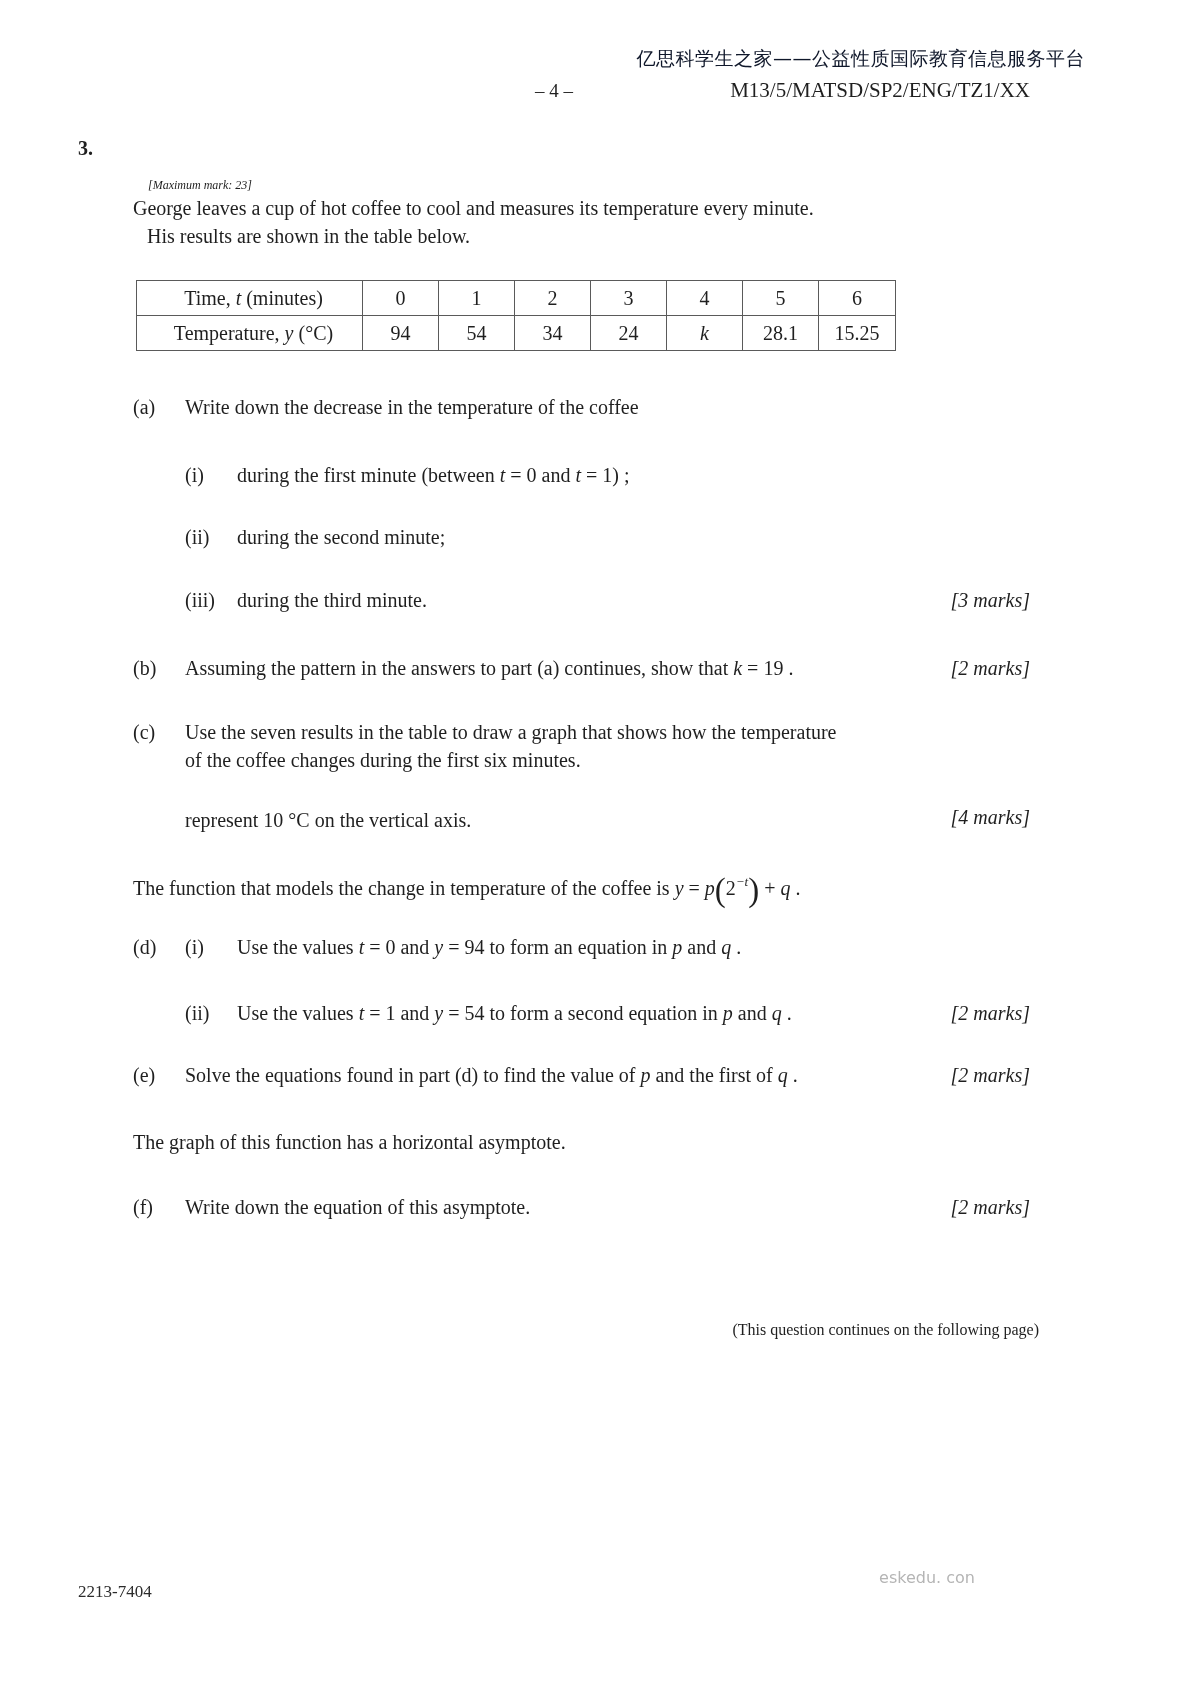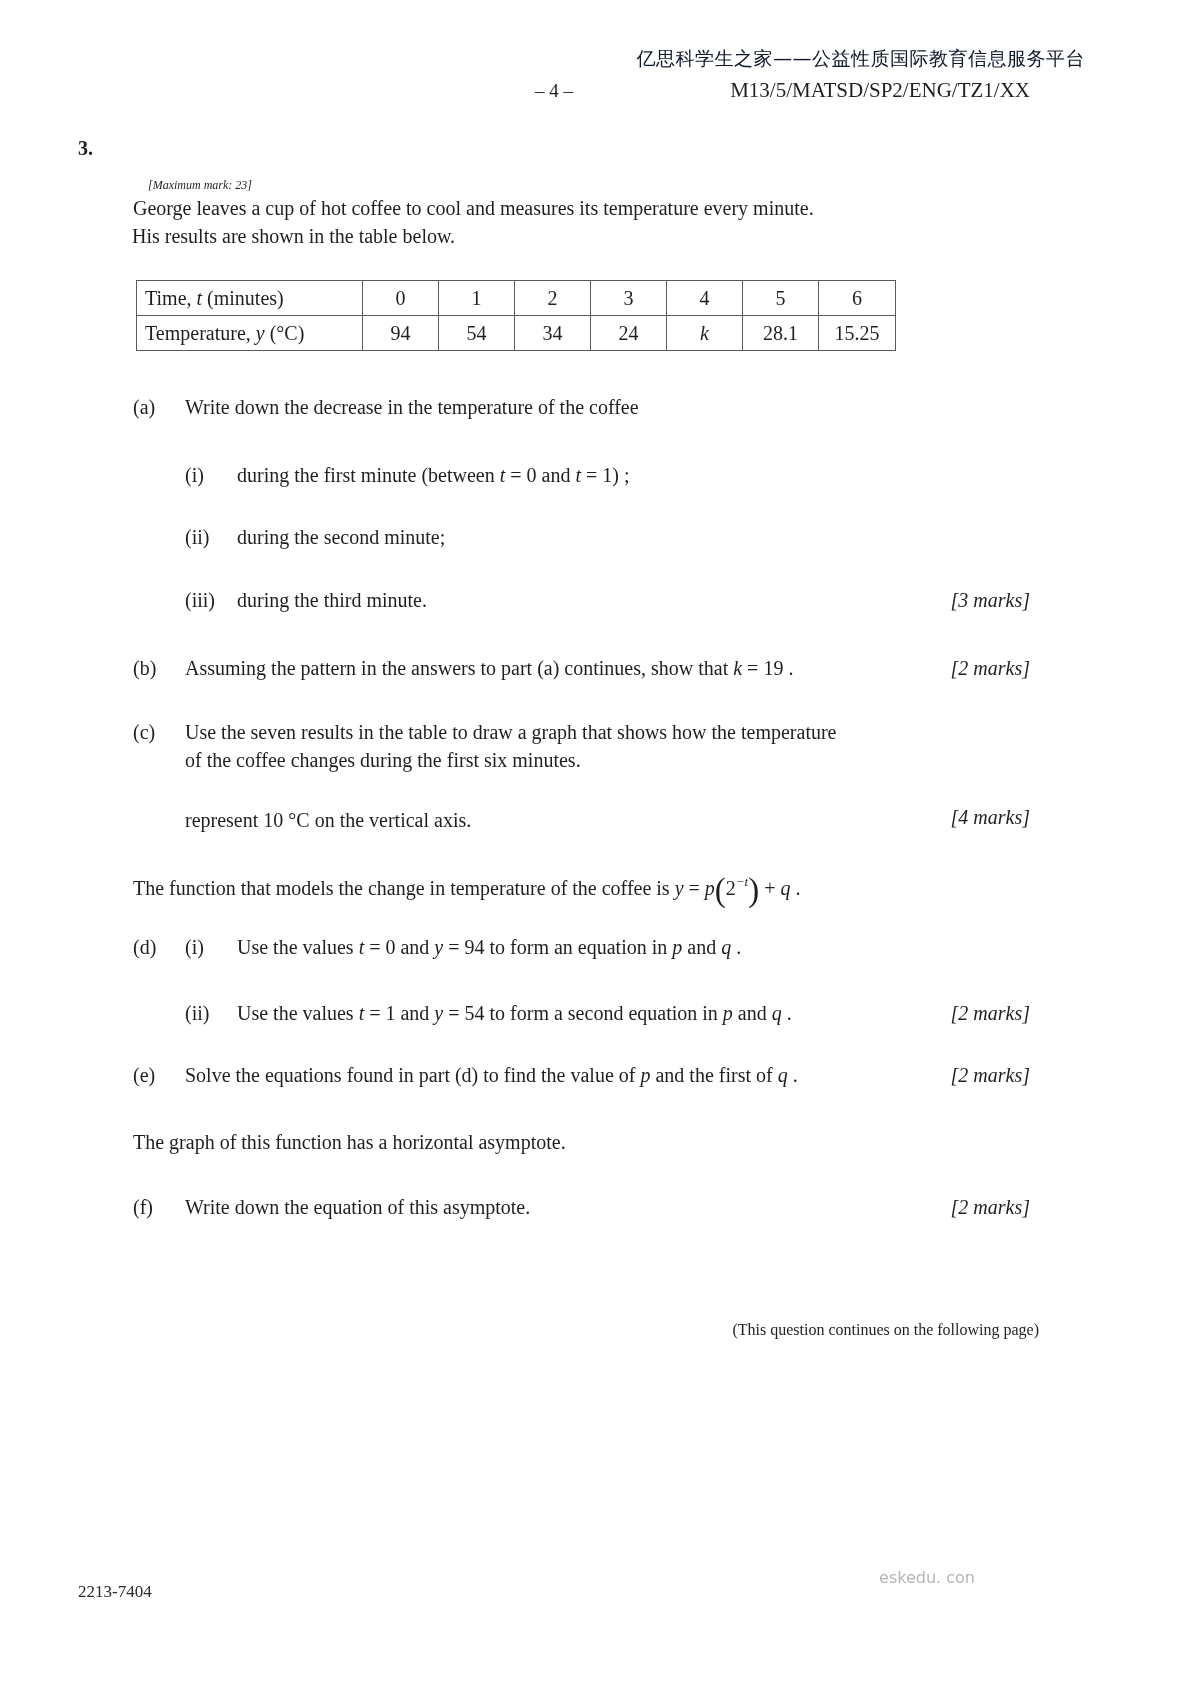--- a/index.html
+++ b/index.html
@@ -17,21 +17,21 @@
   .marks{position:absolute; right:161px; font-size:20px; font-style:italic; white-space:nowrap; line-height:24px;}
   .plabel{display:inline-block; width:52px;}
   .results-table{
     position:absolute; left:136px; top:280px; width:759px;
     border-collapse:collapse; table-layout:fixed; font-size:20px;
   }
   .results-table td{
     border:1.6px solid #5a5a5a; height:34px; padding:0; text-align:center;
     vertical-align:middle;
   }
-  .results-table td.th{ text-align:left; padding-left:8px; }
+  .results-table td.th{ text-align:center; padding-left:8px; }
   .seg-i{font-style:italic;}
   .seg-b{font-weight:normal;}
   .seg-sup{font-style:italic; font-size:13px; position:relative; top:-9px;}
   .seg-bp{font-size:33px; font-weight:400; vertical-align:-6px; line-height:0;}
   .func-line{height:44px; line-height:44px;}
   .note{position:absolute; right:152px; top:1321px; font-size:16px; white-space:nowrap;}
   .footer-code{position:absolute; left:78px; top:1582px; font-size:17px; color:#2b2b2b;}
   .footer-site{position:absolute; right:216px; top:1568px; font-family:"DejaVu Sans", sans-serif;
     font-size:16px; color:#b5b5b5;}
 </style>
@@ -41,21 +41,21 @@
 <div class="page">
 
   <div class="watermark">亿思科学生之家——公益性质国际教育信息服务平台</div>
   <div class="page-num">– 4 –</div>
   <div class="paper-code">M13/5/MATSD/SP2/ENG/TZ1/XX</div>
 
   <div class="qnum">3.</div>
   <div class="maxmark">[Maximum mark:  23]</div>
 
   <div class="line" style="left:133px; top:196px">George leaves a cup of hot coffee to cool and measures its temperature every minute.</div>
-  <div class="line" style="left:132px; top:224px">His results are shown in the table below.</div>
+  <div class="line" style="left:147px; top:224px">His results are shown in the table below.</div>
 
   <table class="results-table">
     <colgroup>
       <col style="width:226px">
         <col style="width:76px">
         <col style="width:76px">
         <col style="width:76px">
       <col style="width:76px">
         <col style="width:76px">
         <col style="width:76px">

